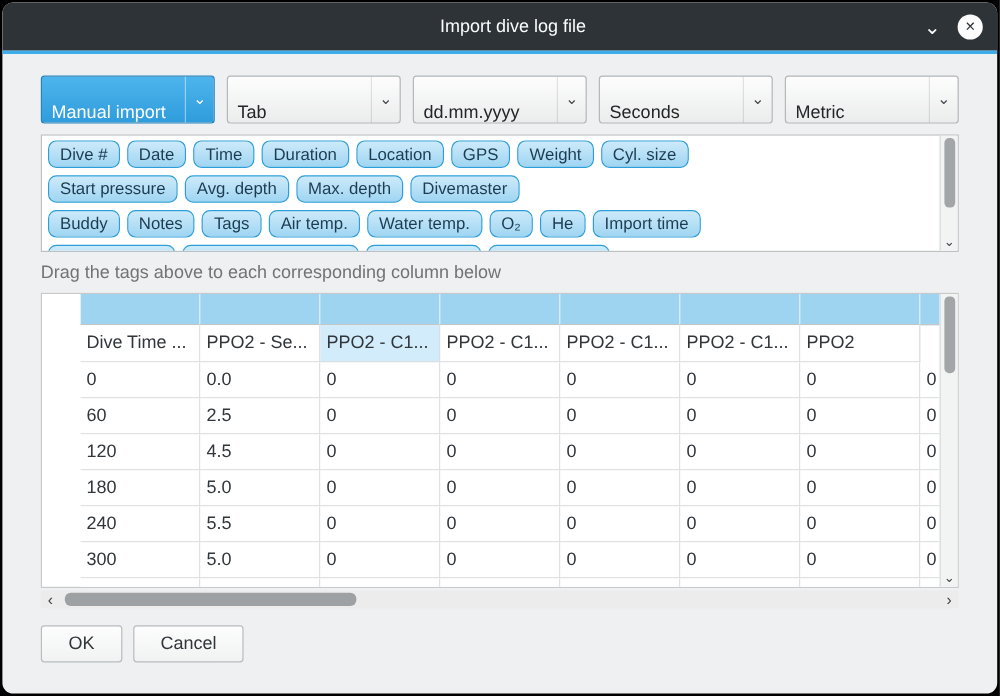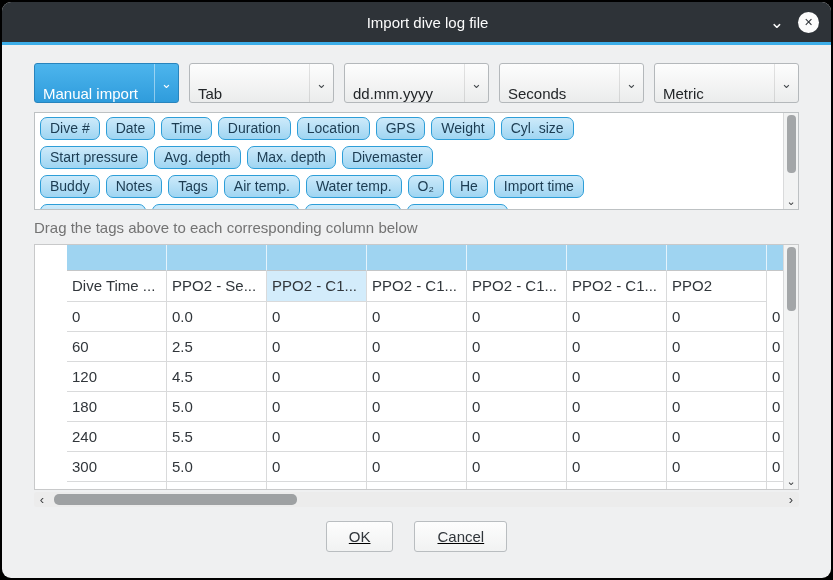--- a/index.html
+++ b/index.html
@@ -73,21 +73,21 @@
   
   .hscroll { margin-top: 2px; height: 15px; display: flex; align-items: center;
              background: #ececec; border-radius: 2px; }
   .harrow { width: 16px; text-align: center; font-size: 13px; color: #3c3e40;
             cursor: pointer; line-height: 15px; }
   .htrack { flex: 1; position: relative; height: 100%; }
   .hthumb { position: absolute; left: 4px; top: 2px; height: 11px; width: 243px;
             border-radius: 5px; background: #9ea1a3; cursor: pointer; }
 
   
-  .footer { margin-top: 14px; display: flex; justify-content: center; gap: 21px; text-decoration: underline; }
+  .footer { margin-top: 14px; display: flex; justify-content: flex-start; gap: 9px; }
   .btn { height: 31px; padding: 0 22px; border: 1px solid #b9bdc0; border-radius: 3px;
          background: linear-gradient(#fdfdfd, #f1f2f2); font-size: 15px; color: #31363b;
          font-family: inherit; cursor: pointer; }
 </style>
 </head>
 <body>
 
 <div class="window">
 
   <div class="titlebar">

